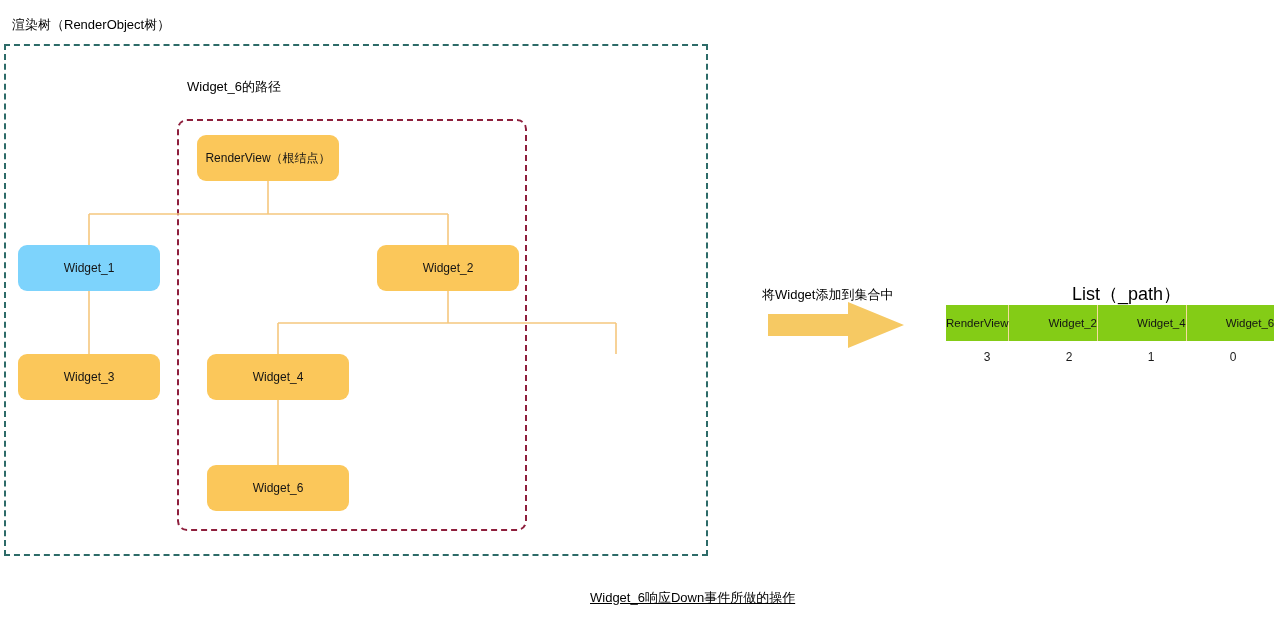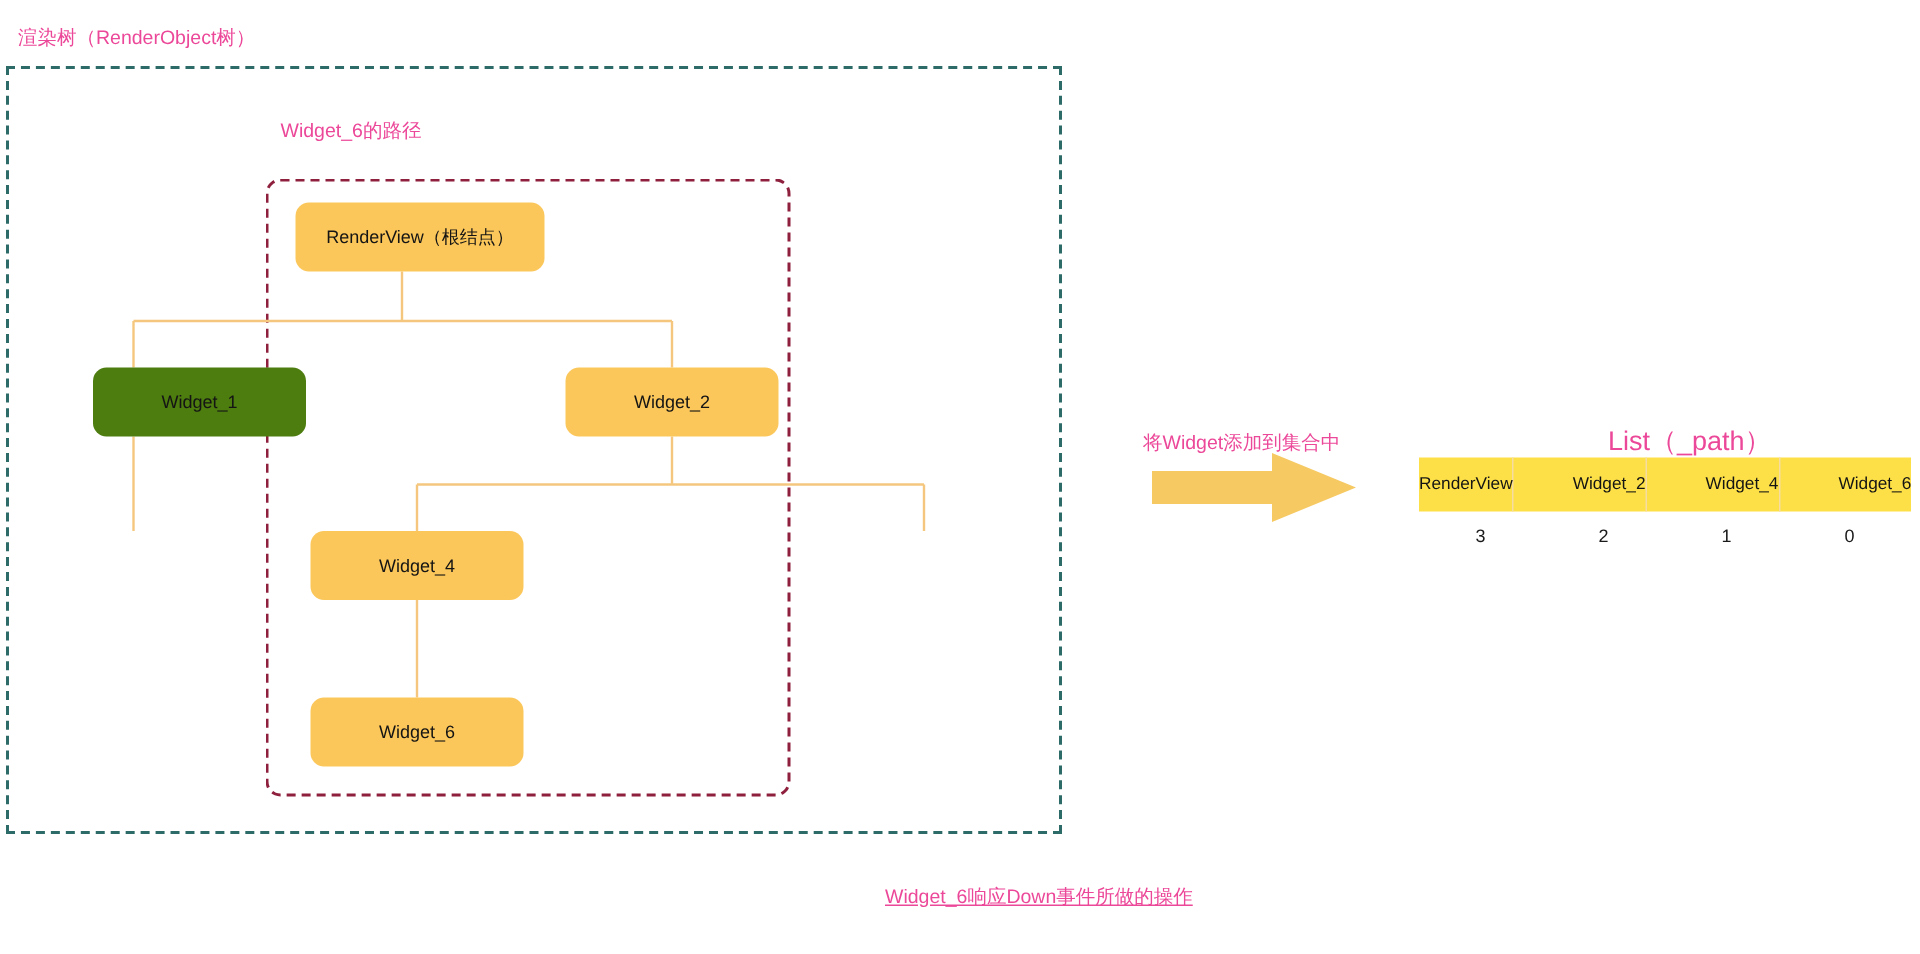--- a/index.html
+++ b/index.html
@@ -16,21 +16,21 @@
     width: 1280px;
     height: 636px;
     overflow: hidden;
     background: #ffffff;
   }
 
   
   .label {
     position: absolute;
     font-size: 13px;
-    color: #ec4899;
+    color: #000000;
     white-space: nowrap;
     line-height: 1;
   }
   #render-tree-title {
     left: 12px;
     top: 18px;
   }
   #path-label {
     left: 187px;
     top: 80px;
@@ -178,35 +178,36 @@
       <path d="M278,323 L616,323"></path>
 
       <path d="M278,323 L278,354"></path>
 
       <path d="M616,323 L616,354"></path>
 
       <path d="M278,400 L278,465"></path>
     </g>
   </svg>
 
-  <div class="node" id="node-renderview" style="left: 197px; top: 135px; width: 166px; height: 46px; background: rgb(251, 199, 90);">RenderView（根结点）</div>
-  <div class="node" id="node-widget1" style="left: 18px; top: 245px; width: 142px; height: 46px; background: #4d7c0f; margin-left: 44px;">Widget_1</div>
+  <div class="node" id="node-renderview" style="left: 197px; top: 135px; width: 142px; height: 46px; background: rgb(251, 199, 90);">RenderView（根结点）</div>
+  <div class="node" id="node-widget1" style="left: 18px; top: 245px; width: 142px; height: 46px; background: #7dd3fc;">Widget_1</div>
   <div class="node" id="node-widget2" style="left: 377px; top: 245px; width: 142px; height: 46px; background: rgb(251, 199, 90);">Widget_2</div>
+  <div class="node" id="node-widget3" style="left: 18px; top: 354px; width: 142px; height: 46px; background: rgb(251, 199, 90);">Widget_3</div>
   <div class="node" id="node-widget4" style="left: 207px; top: 354px; width: 142px; height: 46px; background: rgb(251, 199, 90);">Widget_4</div>
   <div class="node" id="node-widget6" style="left: 207px; top: 465px; width: 142px; height: 46px; background: rgb(251, 199, 90);">Widget_6</div>
 
   <div class="label" id="arrow-caption">将Widget添加到集合中</div>
 
   <svg id="flow-arrow" viewBox="0 0 140 50" xmlns="http://www.w3.org/2000/svg">
     <polygon points="2,14 82,14 82,2 138,25 82,48 82,36 2,36" fill="#f6c963"></polygon>
   </svg>
 
   <div class="label" id="list-title">List（_path）</div>
 
-  <div id="list-table" style="background: #fde047; gap: 39px;">
+  <div id="list-table" style="background: #84cc16; gap: 39px;">
     <div class="list-cell">RenderView</div>
     <div class="list-cell">Widget_2</div>
     <div class="list-cell">Widget_4</div>
     <div class="list-cell">Widget_6</div>
   </div>
 
   <div id="list-indices">
     <div class="index-cell">3</div>
     <div class="index-cell">2</div>
     <div class="index-cell">1</div>

